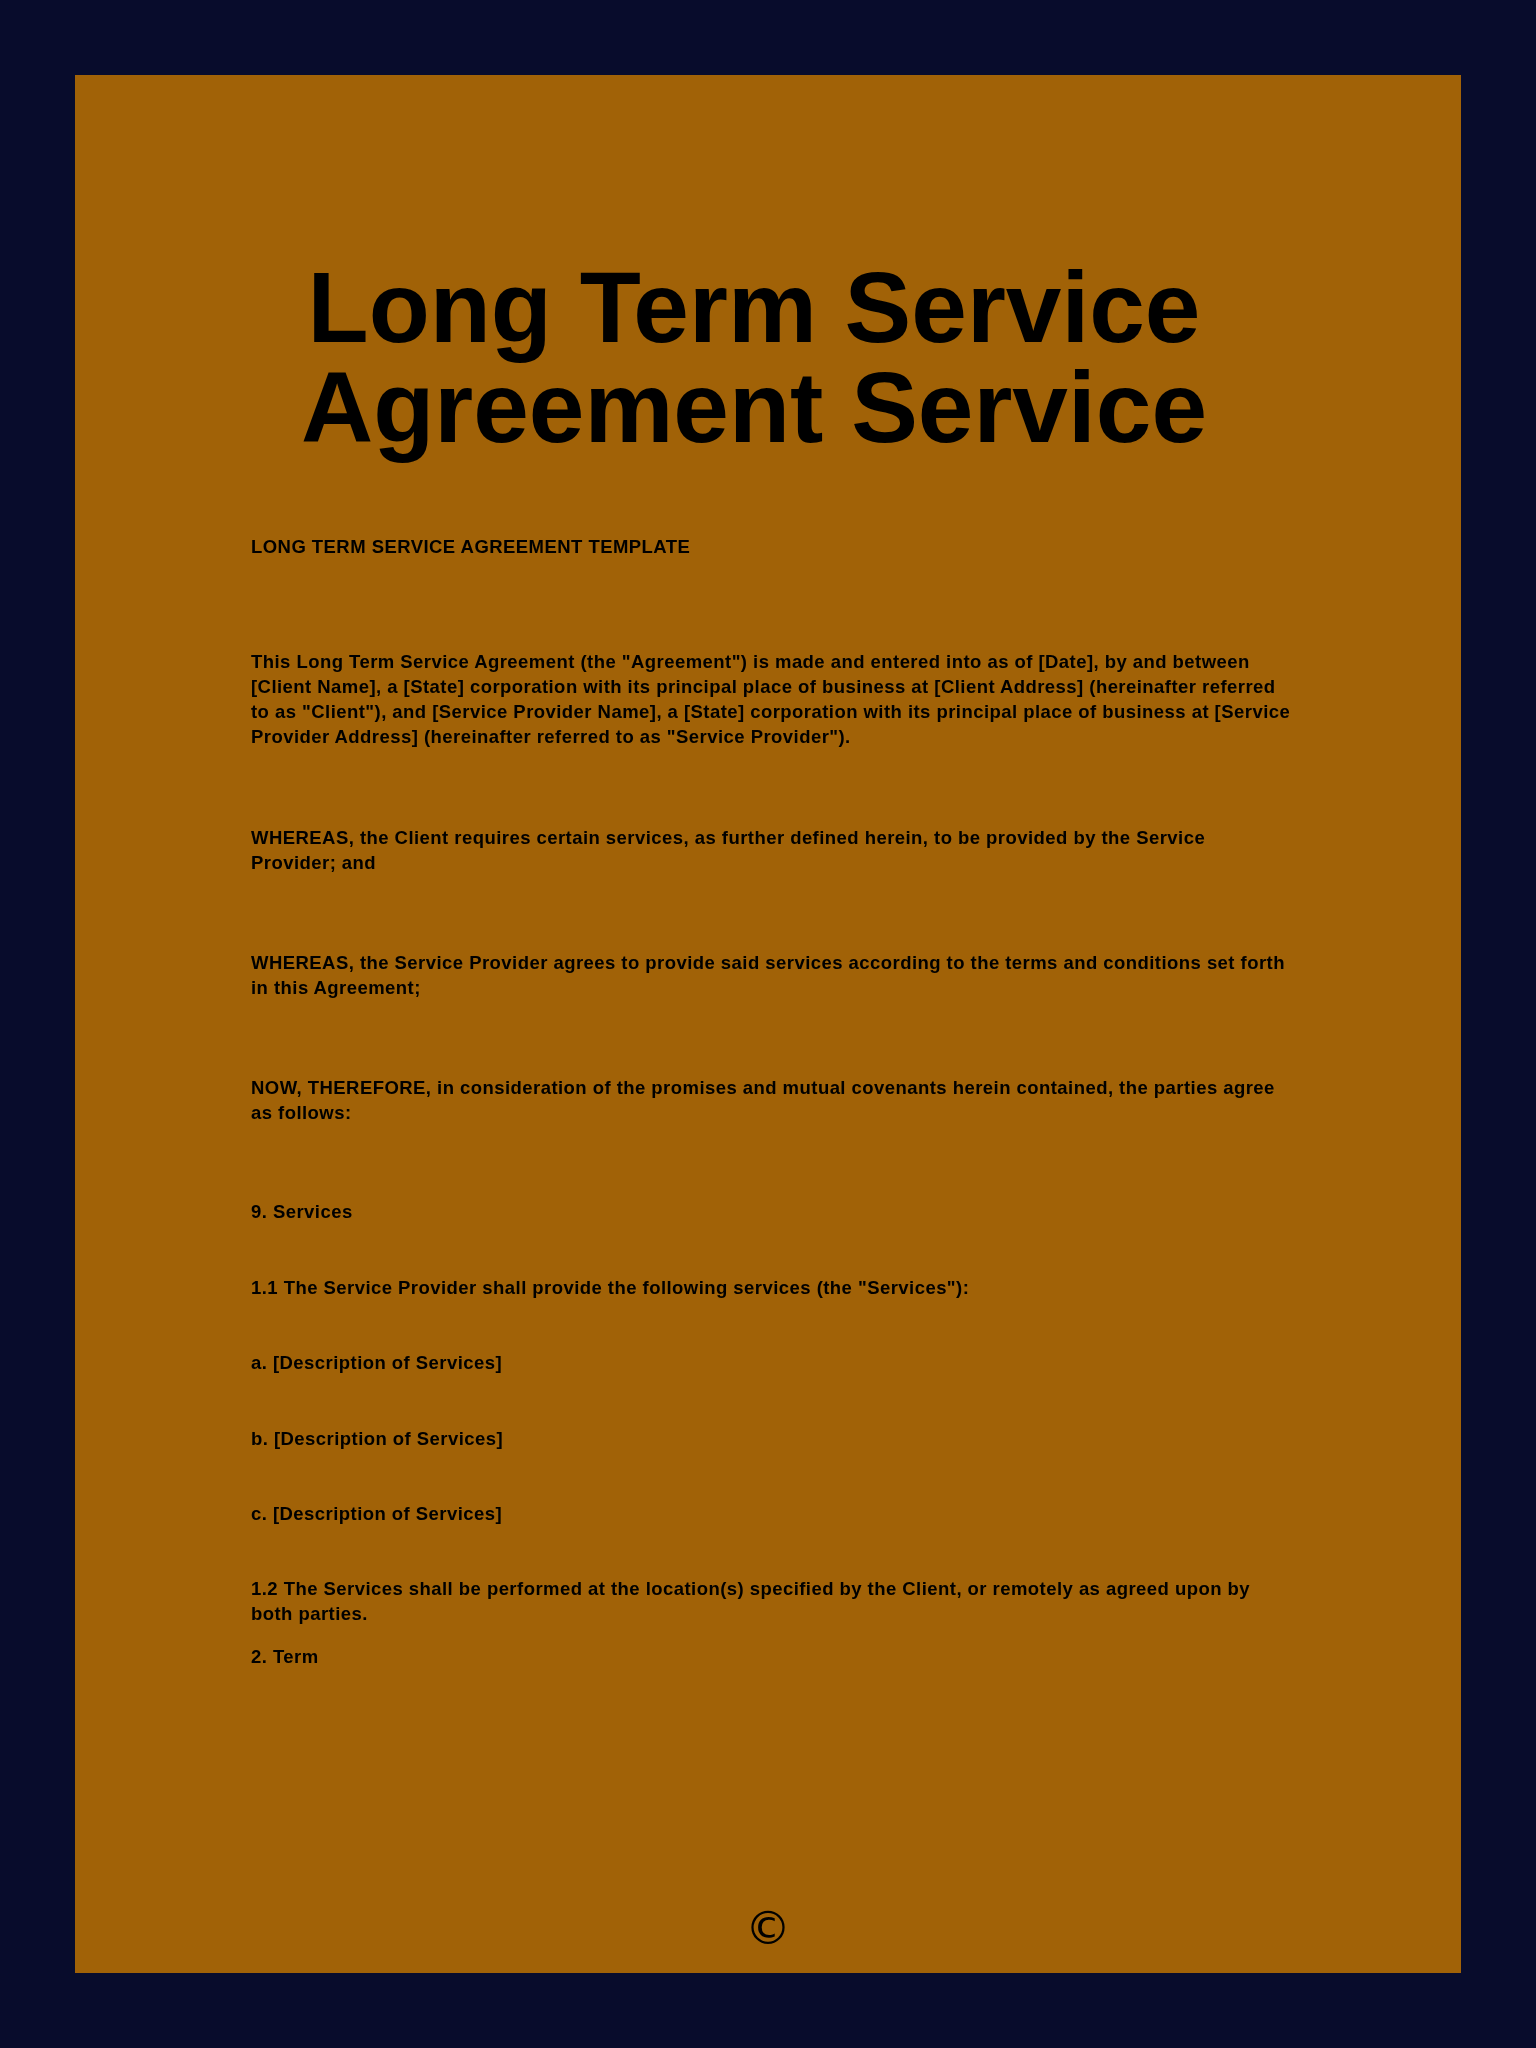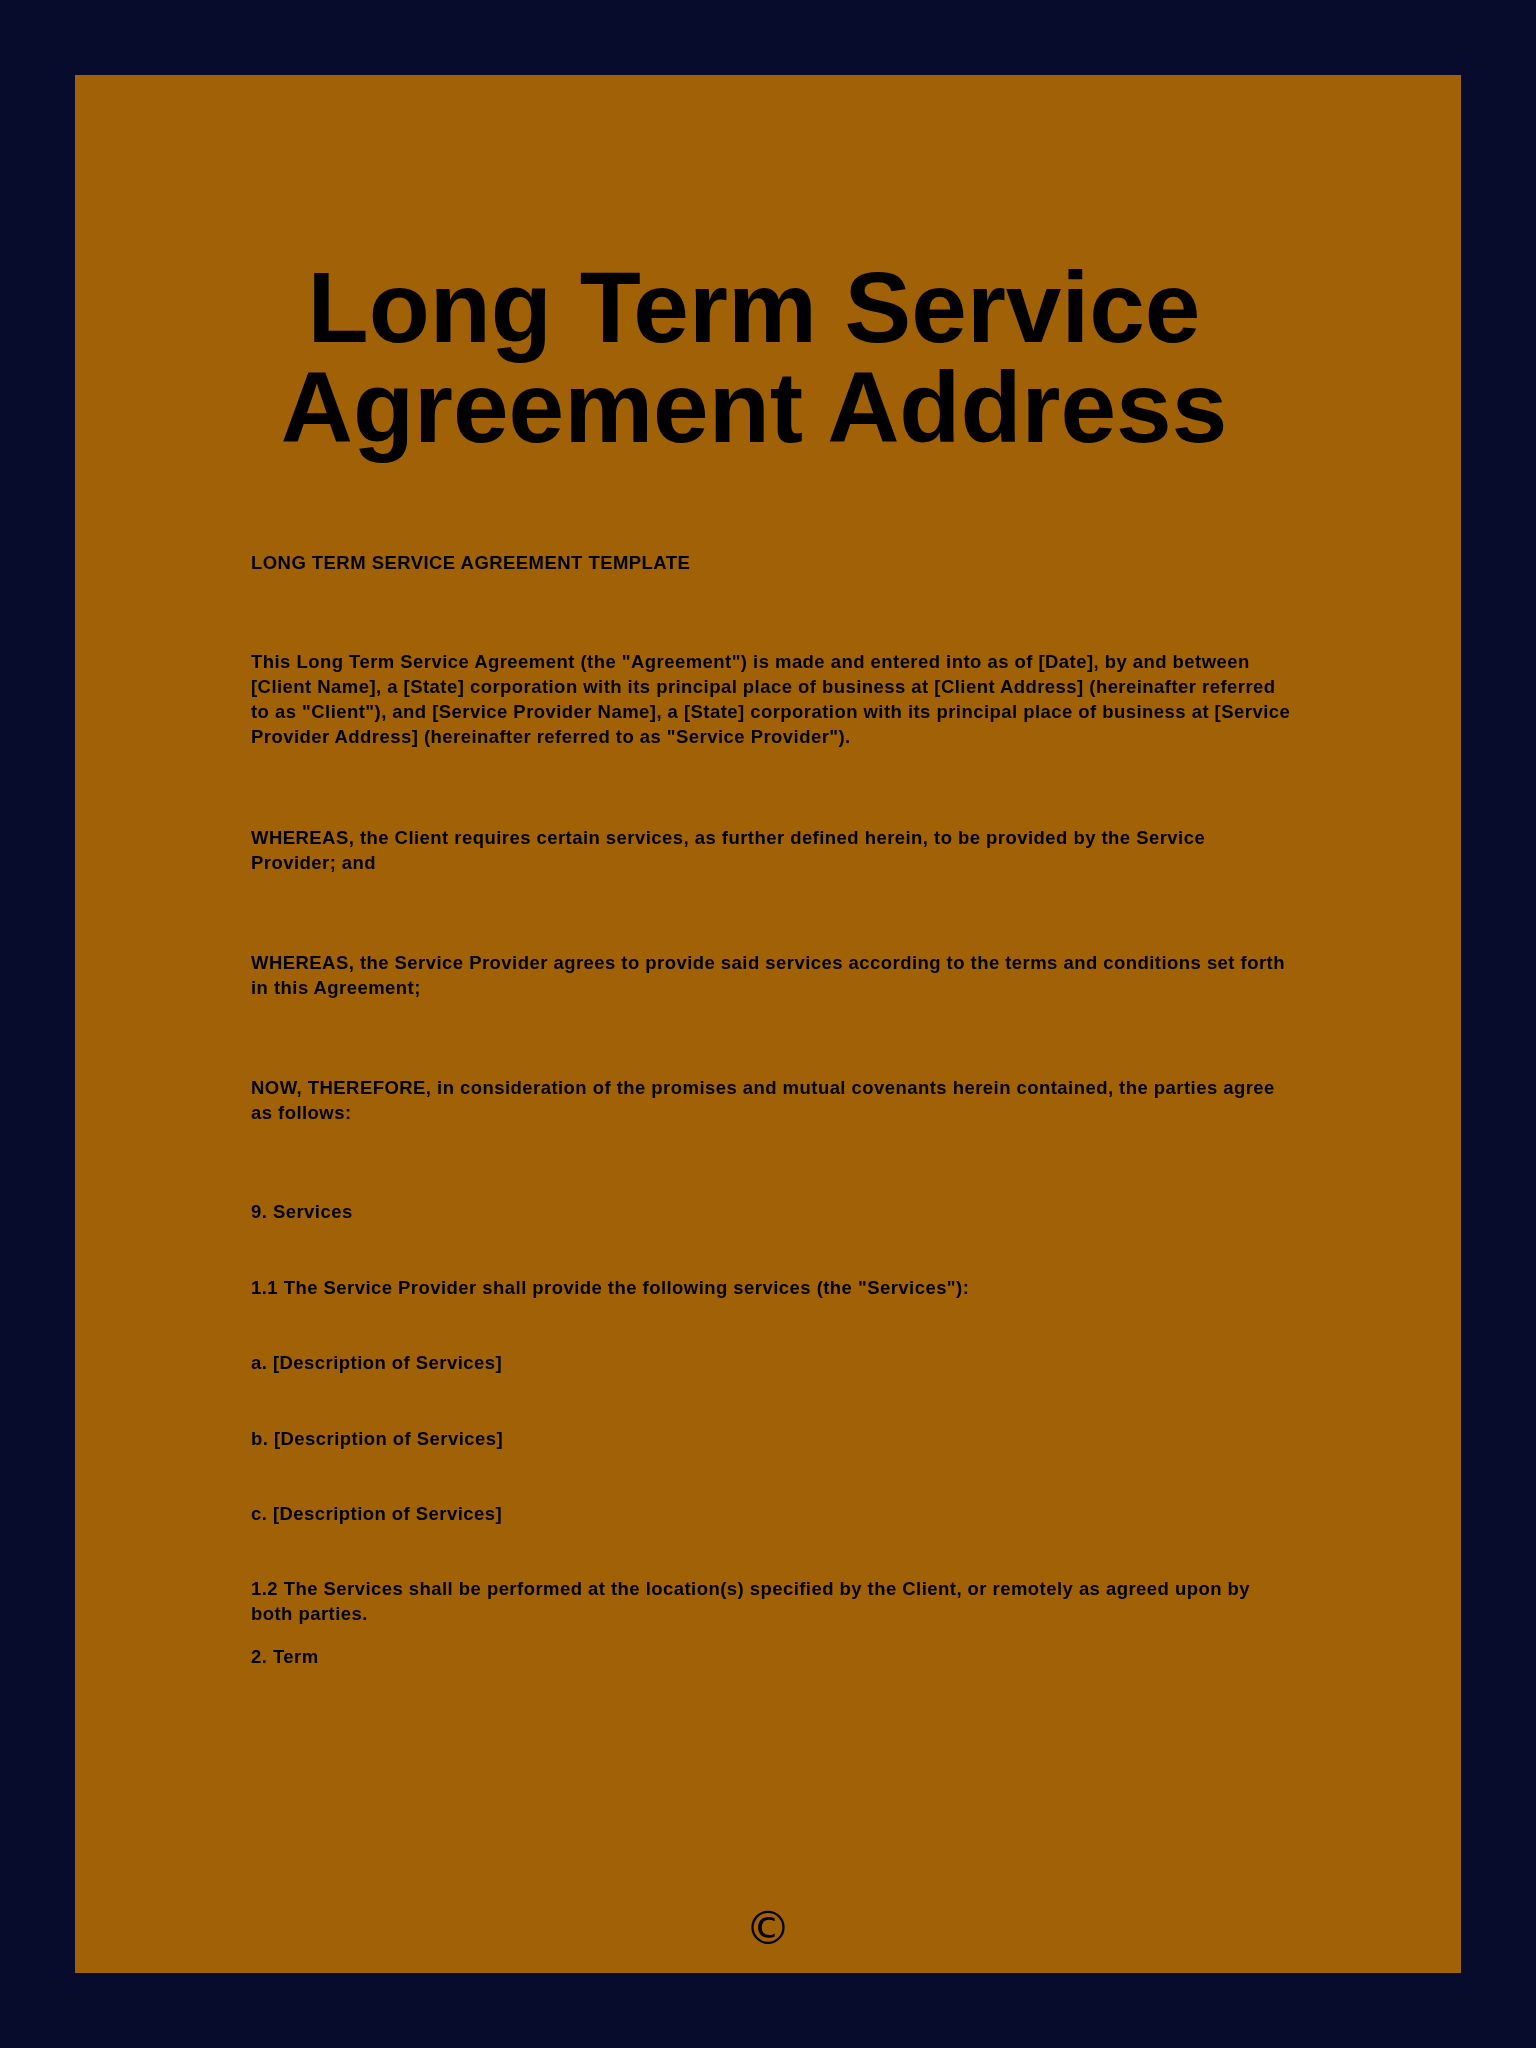--- a/index.html
+++ b/index.html
@@ -62,24 +62,24 @@
       color: #000000;
     }
   </style>
 </head>
 <body>
 
 <div class="page">
 
   <h1 class="title">
     <span>Long Term Service</span><br>
-    <span>Agreement Address</span>
+    <span>Agreement Service</span>
   </h1>
 
-  <p class="para" style="top:475px;">LONG TERM SERVICE AGREEMENT TEMPLATE</p>
+  <p class="para" style="top:459px;">LONG TERM SERVICE AGREEMENT TEMPLATE</p>
 
   <p class="para" style="top:574px;">This Long Term Service Agreement (the "Agreement") is made and entered into as of [Date], by and between [Client Name], a [State] corporation with its principal place of business at [Client Address] (hereinafter referred to as "Client"), and [Service Provider Name], a [State] corporation with its principal place of business at [Service Provider Address] (hereinafter referred to as "Service Provider").</p>
 
   <p class="para" style="top:750px;">WHEREAS, the Client requires certain services, as further defined herein, to be provided by the Service Provider; and</p>
 
   <p class="para" style="top:1000px;">NOW, THEREFORE, in consideration of the promises and mutual covenants herein contained, the parties agree as follows:</p>
 
   <p class="para" style="top:875px;">WHEREAS, the Service Provider agrees to provide said services according to the terms and conditions set forth in this Agreement;</p>
 
   <p class="para" style="top:1124px;">9. Services</p>

